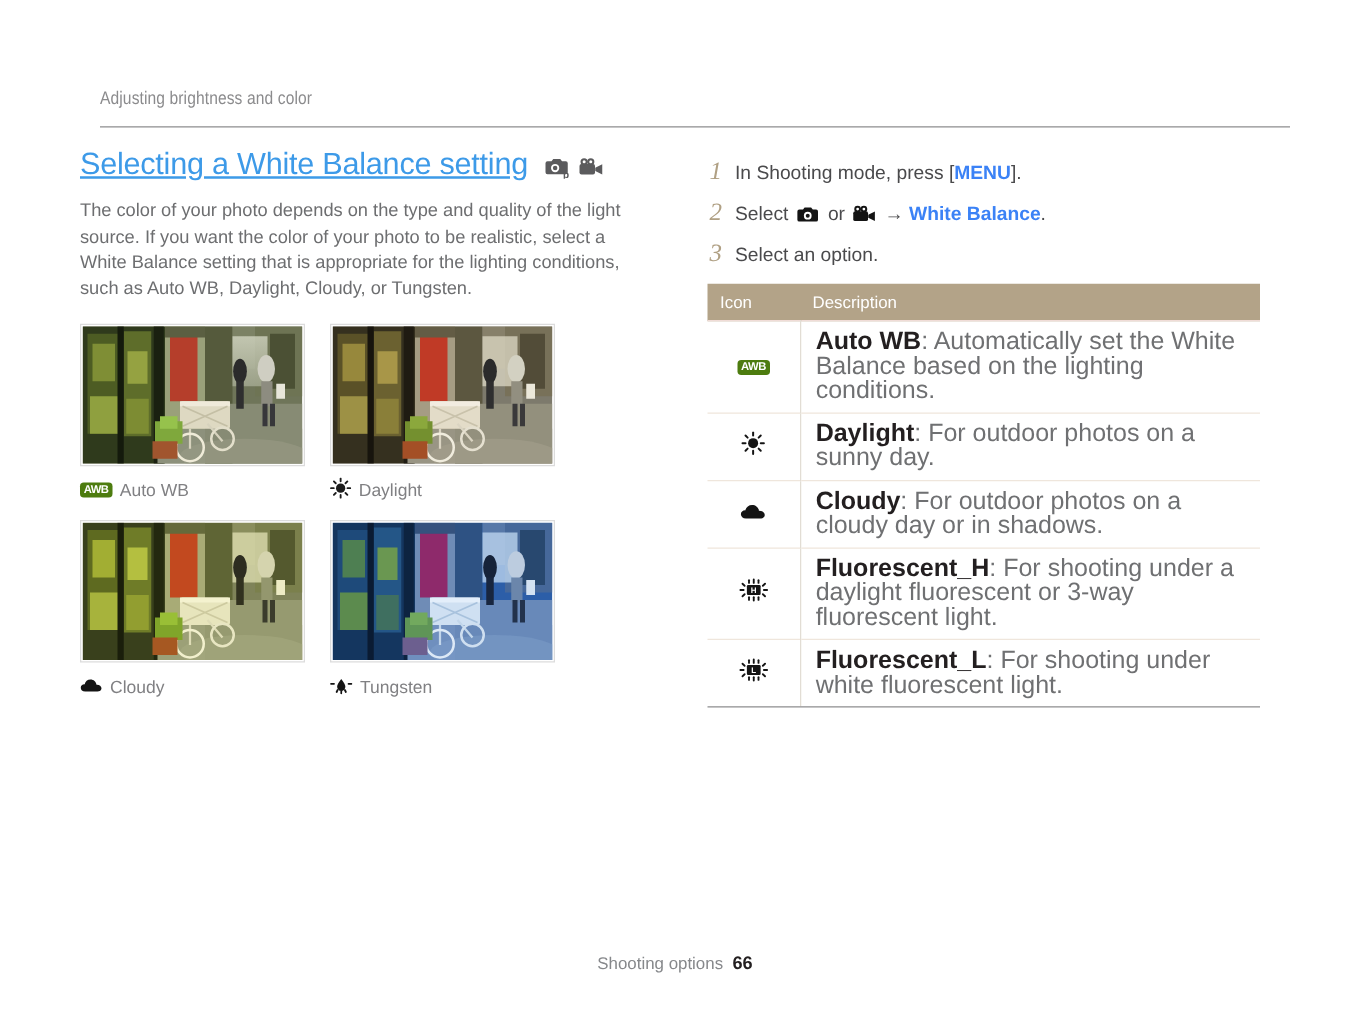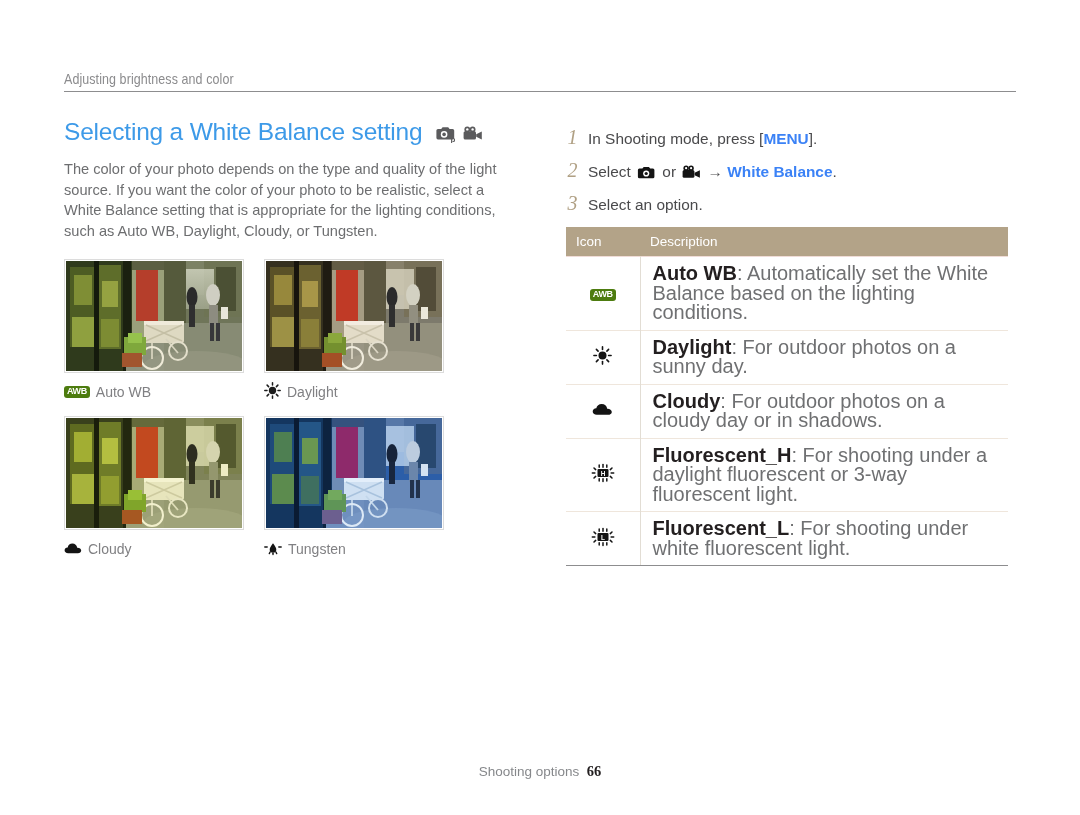--- a/index.html
+++ b/index.html
@@ -12,25 +12,25 @@
     height: 815px;
     font-family: "Liberation Sans", sans-serif;
     color: #58585a;
     position: relative;
     overflow: hidden;
   }
 
   
   .breadcrumb {
     position: absolute;
-    left: 64px;
+    left: 80px;
     top: 70px;
     width: 952px;
     border-bottom: 1.5px solid #8d8d8f;
-    padding-bottom: 3px;
+    padding-bottom: 13px;
   }
   .breadcrumb-text {
     font-size: 14.5px;
     color: #8b8b8d;
     letter-spacing: 0.1px;
     transform: scaleX(0.86);
     transform-origin: left center;
     display: inline-block;
     white-space: nowrap;
   }
@@ -46,20 +46,21 @@
     display: flex;
     align-items: center;
     gap: 13px;
   }
   .page-title {
     font-size: 24.5px;
     color: #3d9ae8;
     font-weight: 400;
     letter-spacing: -0.2px;
     white-space: nowrap;
+    text-decoration: underline;
   }
   .mode-icons {
     display: flex;
     align-items: center;
     gap: 6px;
     padding-top: 4px;
   }
   .icon-photo-mode, .icon-video-mode {
     display: inline-block;
     line-height: 0;
@@ -184,21 +185,21 @@
   
   .footer {
     position: absolute;
     left: 0;
     top: 763px;
     width: 1080px;
     text-align: center;
     font-size: 13.5px;
     color: #86888b;
   }
-  .footer b { color: #231f20; font-weight: bold; font-size: 14.5px; font-family: Liberation Serif, serif; }
+  .footer b { color: #231f20; font-weight: bold; font-size: 14.5px; }
 
   
   .awb-badge {
     display: inline-block;
     background: #4d7c0f;
     color: #fff;
     border-radius: 3px;
     font-family: "Liberation Sans", sans-serif;
     font-size: 9px;
     font-weight: bold;

